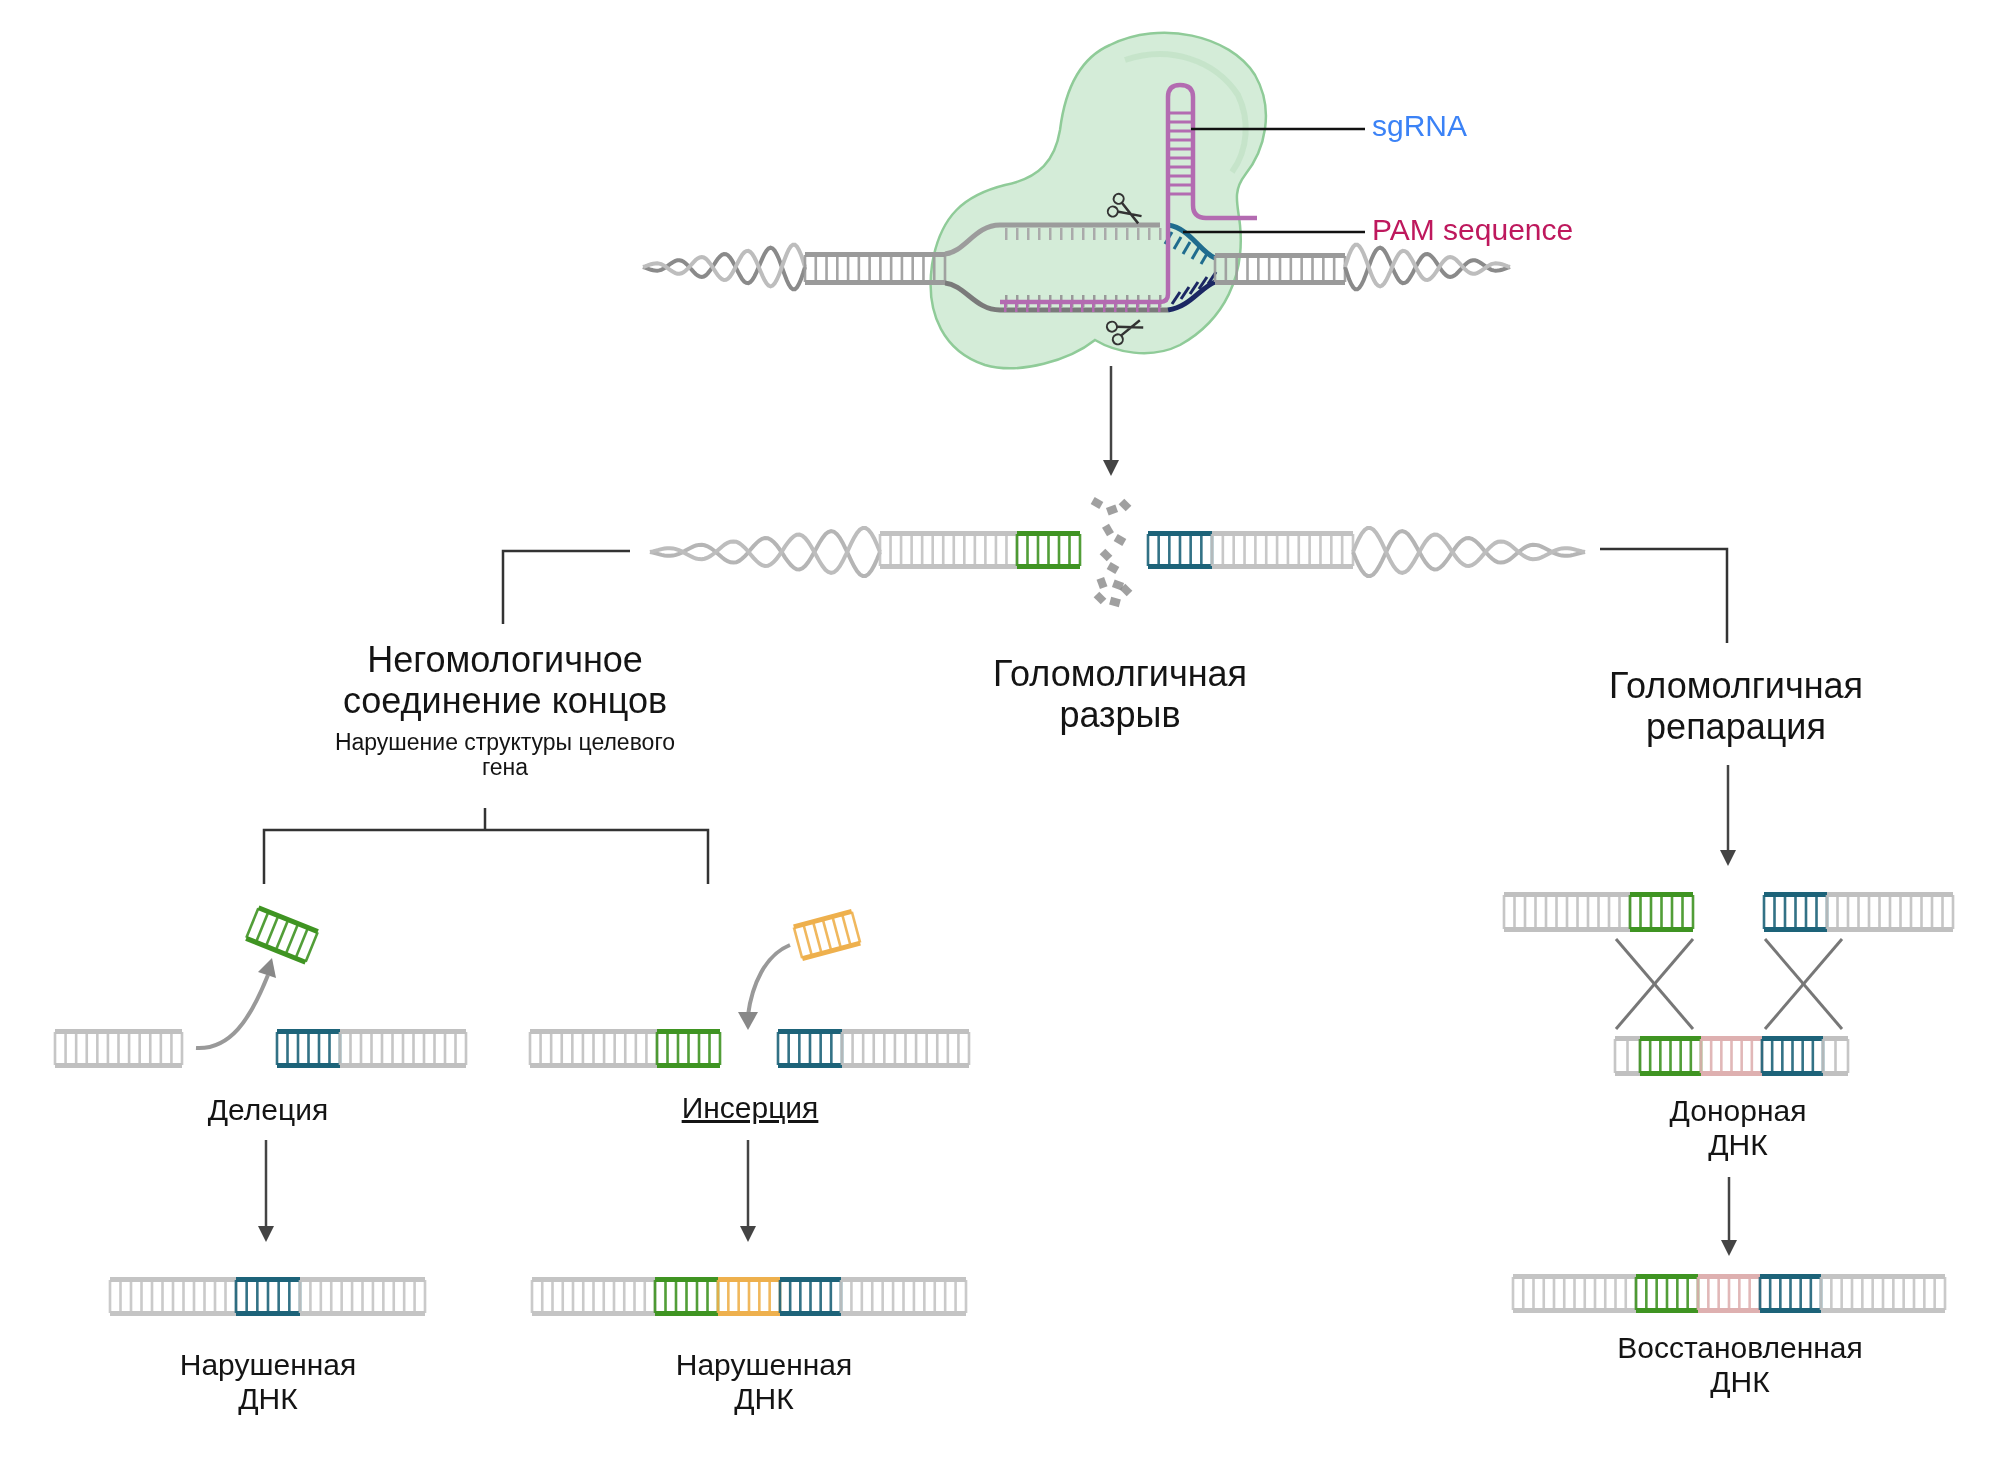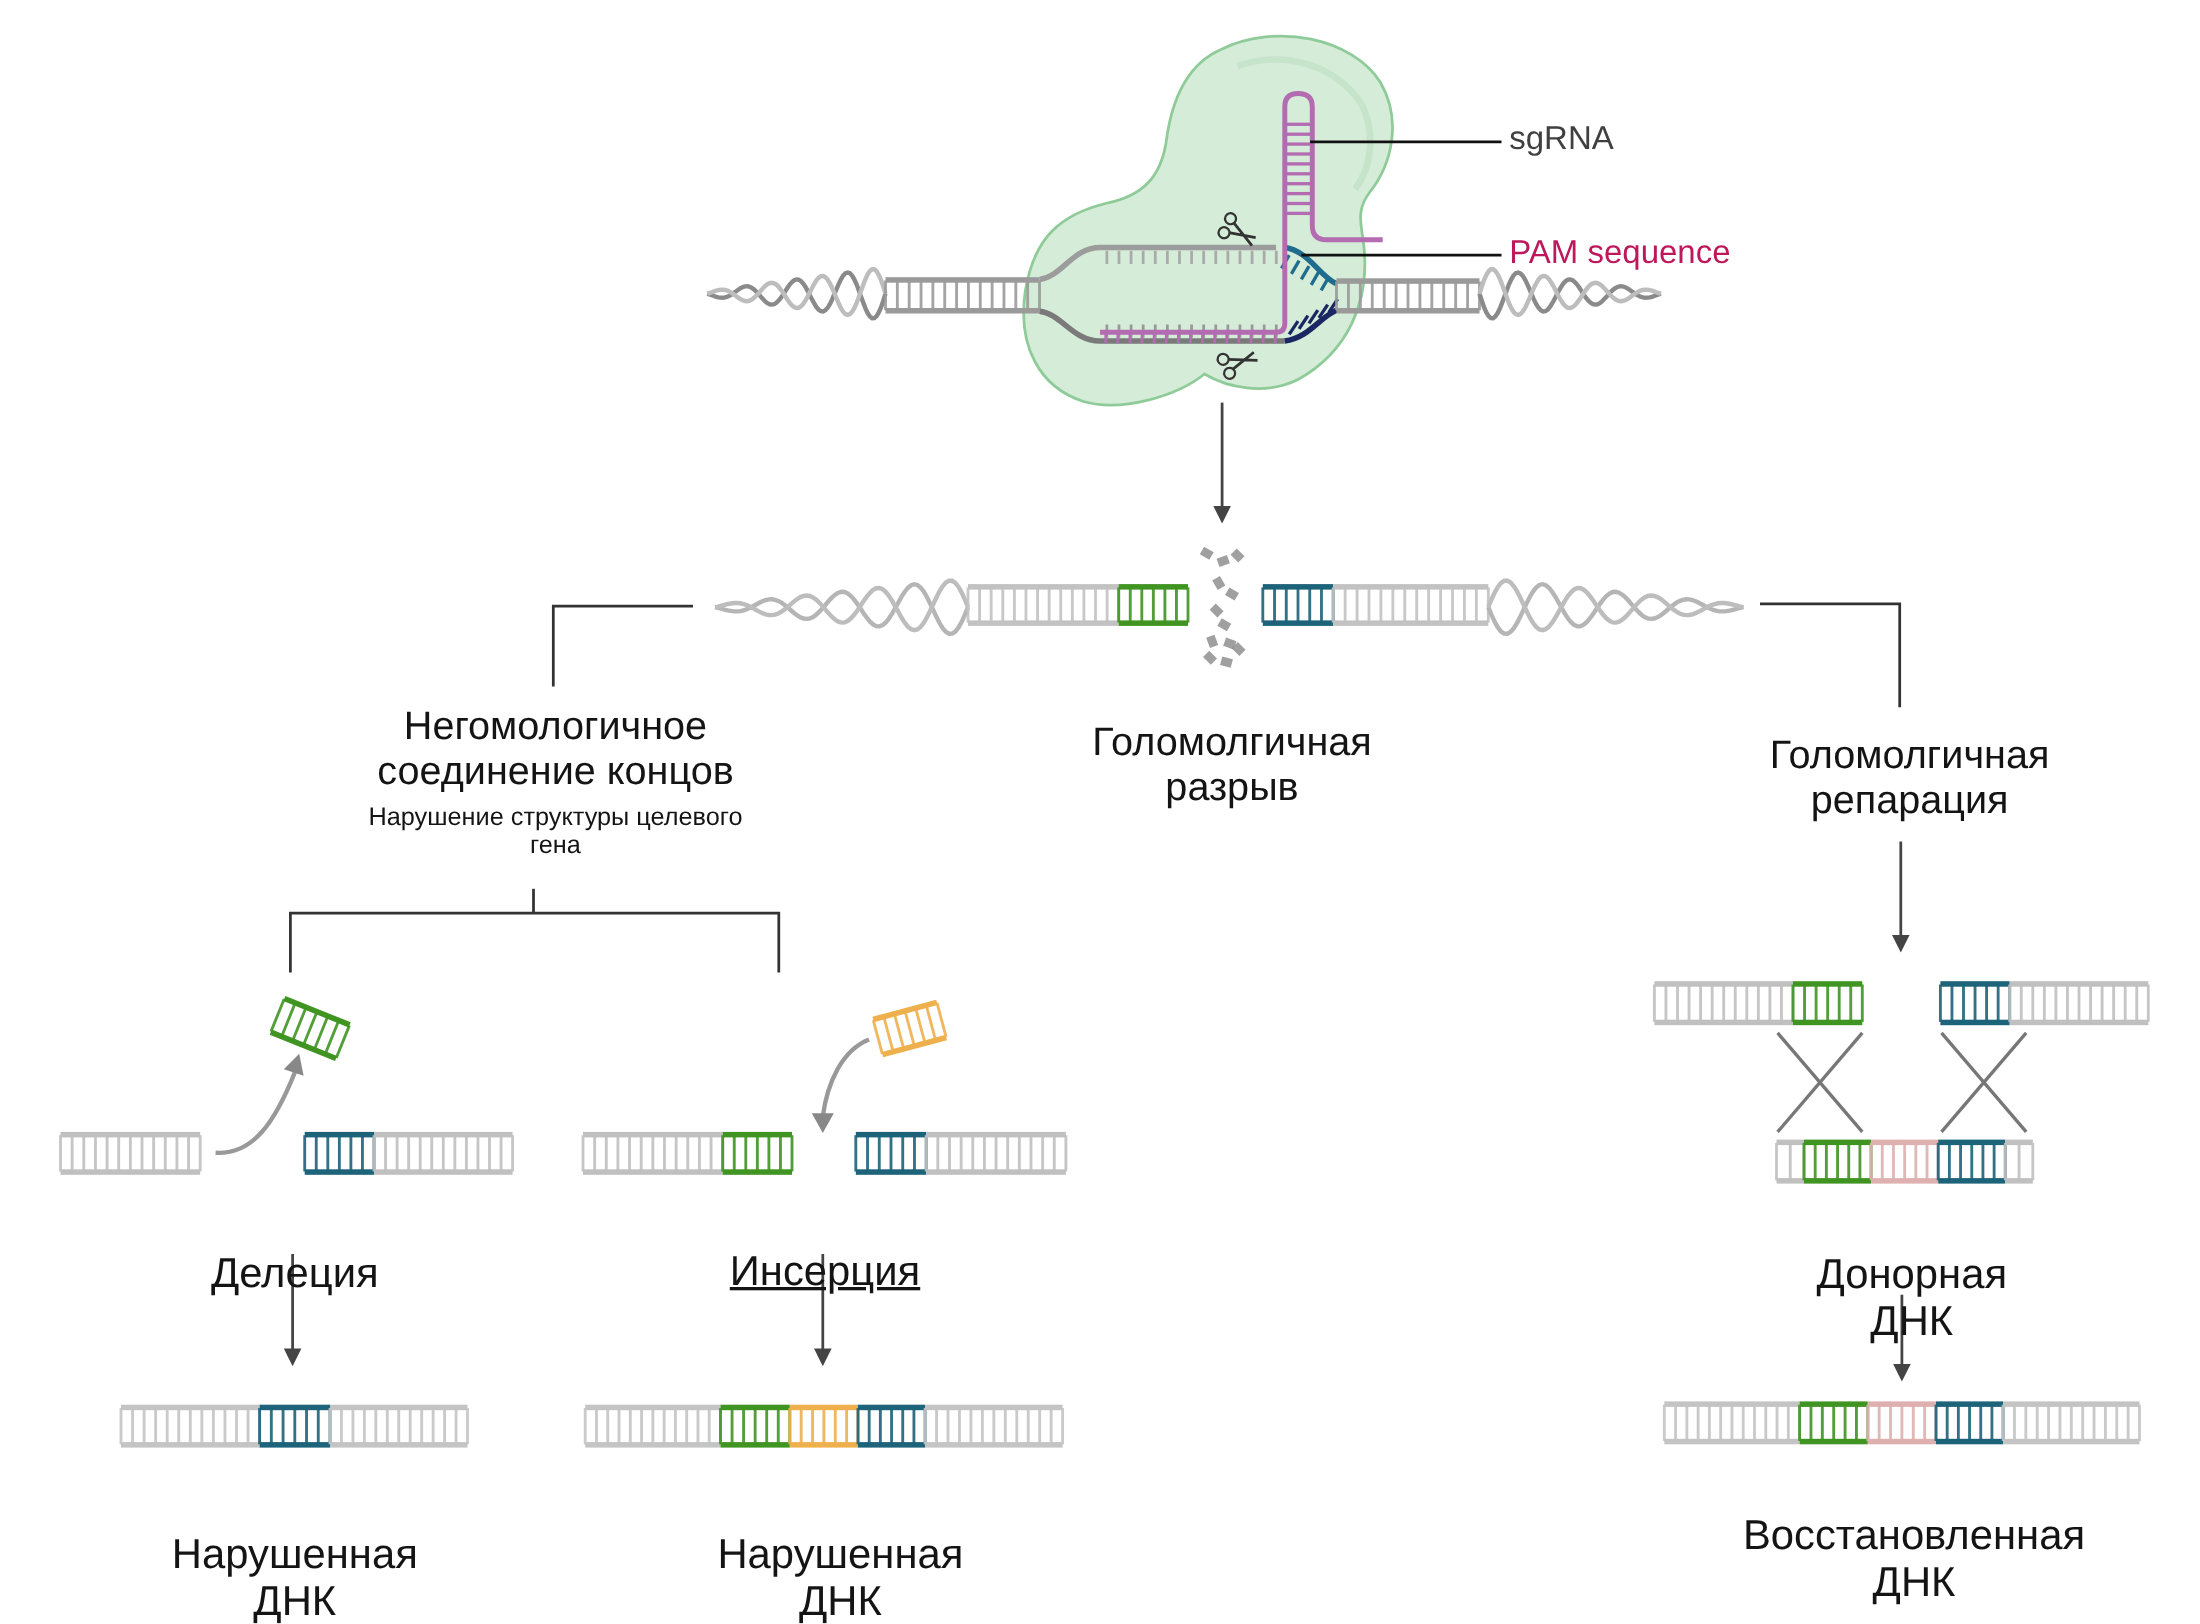--- a/index.html
+++ b/index.html
@@ -1,20 +1,20 @@
 <!DOCTYPE html>
 <html><head>
 <meta charset="utf-8">
 <style>
   html, body { margin:0; padding:0; background:#ffffff; }
   body { width:2000px; height:1476px; position:relative; overflow:hidden; font-family:"Liberation Sans", sans-serif; color:#111; }
   #stage { position:absolute; left:0; top:0; width:2000px; height:1476px; }
   .lbl { position:absolute; text-align:center; line-height:1.13; color:#141414; white-space:nowrap; transform:translateX(-50%); }
   .big { font-size:36px; }
-  .mid { font-size:38px;margin-top:44px; }
+  .mid { font-size:30px; }
   .sm { font-size:23px; }
   .callout { position:absolute; font-size:30px; white-space:nowrap; }
 </style>
 </head>
 <body>
 
 <svg id="stage" width="2000" height="1476" viewBox="0 0 2000 1476" xmlns="http://www.w3.org/2000/svg">
   <defs>
     <marker id="ah" viewBox="0 0 10 10" refX="5" refY="9" markerWidth="9" markerHeight="9" orient="auto-start-reverse" markerUnits="userSpaceOnUse">
     </marker>
@@ -695,21 +695,21 @@
     <line x1="1693" y1="939" x2="1616" y2="1029"></line>
     <line x1="1765" y1="939" x2="1842" y2="1029"></line>
     <line x1="1842" y1="939" x2="1765" y2="1029"></line>
   </g>
   <g>
     <line x1="1729" y1="1177" x2="1729" y2="1243" stroke="#444" stroke-width="2.5"></line>
     <polygon points="1721,1240 1737,1240 1729,1256" fill="#444"></polygon>
   </g>
 </svg>
 
-<div class="callout" style="left:1372px; top:109px; color:#404040;">sgRNA</div>
+<div class="callout" style="left:1372px; top:109px; color:#3b82f6;">sgRNA</div>
 <div class="callout" style="left:1372px; top:213px; color:#be185d;">PAM sequence</div>
 
 <div class="lbl big" style="left:1120px; top:654px;">
   <div>Голомолгичная</div>
   <div>разрыв</div>
 </div>
 
 <div class="lbl big" style="left:505px; top:640px;">
   <div>Негомологичное</div>
   <div>соединение концов</div>

